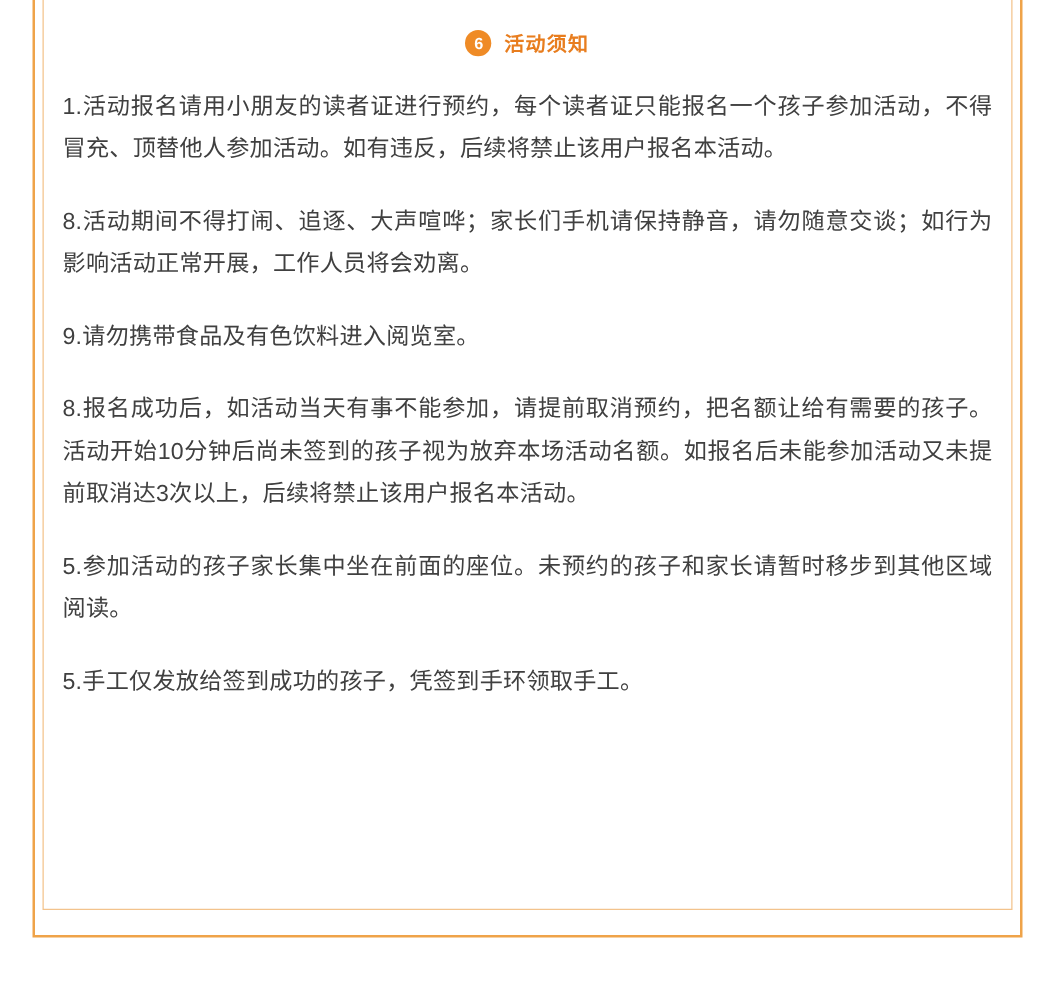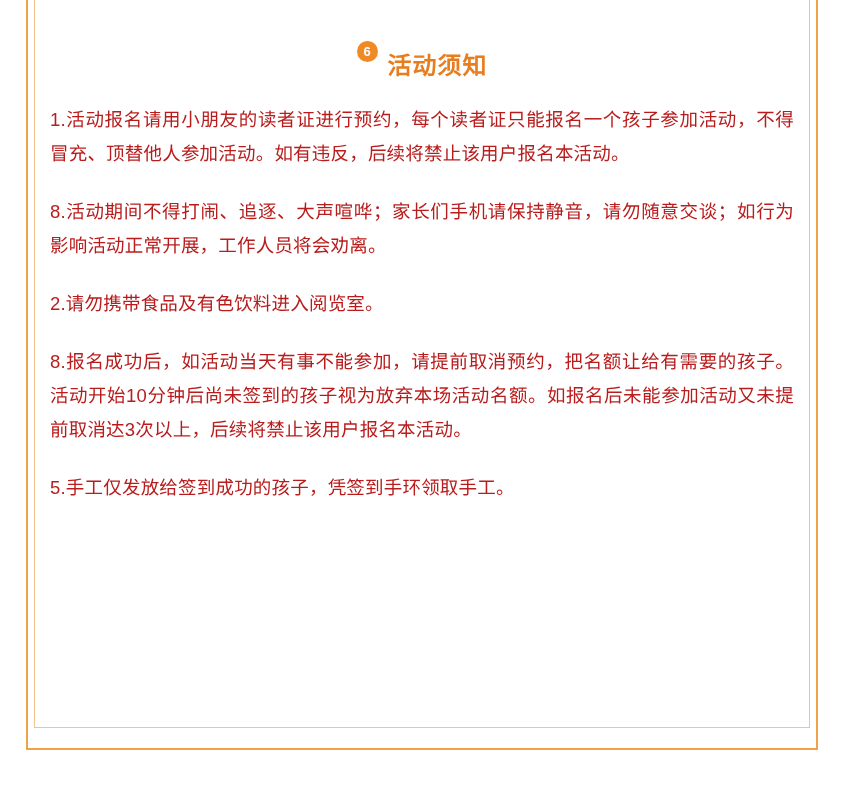--- a/index.html
+++ b/index.html
@@ -69,31 +69,30 @@
     color: #ffffff;
     font-size: 13px;
     line-height: 21px;
     text-align: center;
     font-weight: bold;
     display: inline-block;
     flex: 0 0 auto;
   }
 
   .section-title {
-    font-size: 24px;
+    font-size: 16px;
     font-weight: bold;
     color: #e87d1e;
     letter-spacing: 1px;
-    margin-top: 24px;
   }
 
   .para {
     font-size: 18.5px;
     line-height: 34px;
-    color: #b91c1c;
+    color: #404040;
     margin: 0 0 24px 0;
     text-align: justify;
     text-justify: inter-ideograph;
     letter-spacing: 0.2px;
   }
 
   .para:last-child {
     margin-bottom: 0;
   }
 
@@ -116,21 +115,22 @@
 
   <div class="content">
 
     <div class="section-title-row">
       <span class="badge">6</span>
       <span class="section-title">活动须知</span>
     </div>
 
     <p class="para">1.活动报名请用小朋友的读者证进行预约，每个读者证只能报名一个孩子参加活动，不得冒充、顶替他人参加活动。如有违反，后续将禁止该用户报名本活动。</p>
     <p class="para">8.活动期间不得打闹、追逐、大声喧哗；家长们手机请保持静音，请勿随意交谈；如行为影响活动正常开展，工作人员将会劝离。</p>
-    <p class="para">2.请勿携带食品及有色饮料进入阅览室。</p>
+    <p class="para">9.请勿携带食品及有色饮料进入阅览室。</p>
     <p class="para">8.报名成功后，如活动当天有事不能参加，请提前取消预约，把名额让给有需要的孩子。活动开始10分钟后尚未签到的孩子视为放弃本场活动名额。如报名后未能参加活动又未提前取消达3次以上，后续将禁止该用户报名本活动。</p>
+    <p class="para">5.参加活动的孩子家长集中坐在前面的座位。未预约的孩子和家长请暂时移步到其他区域阅读。</p>
     <p class="para">5.手工仅发放给签到成功的孩子，凭签到手环领取手工。</p>
 
   </div>
 
   <div class="bottom-strip"></div>
 
 </div>
 
 </body></html>

